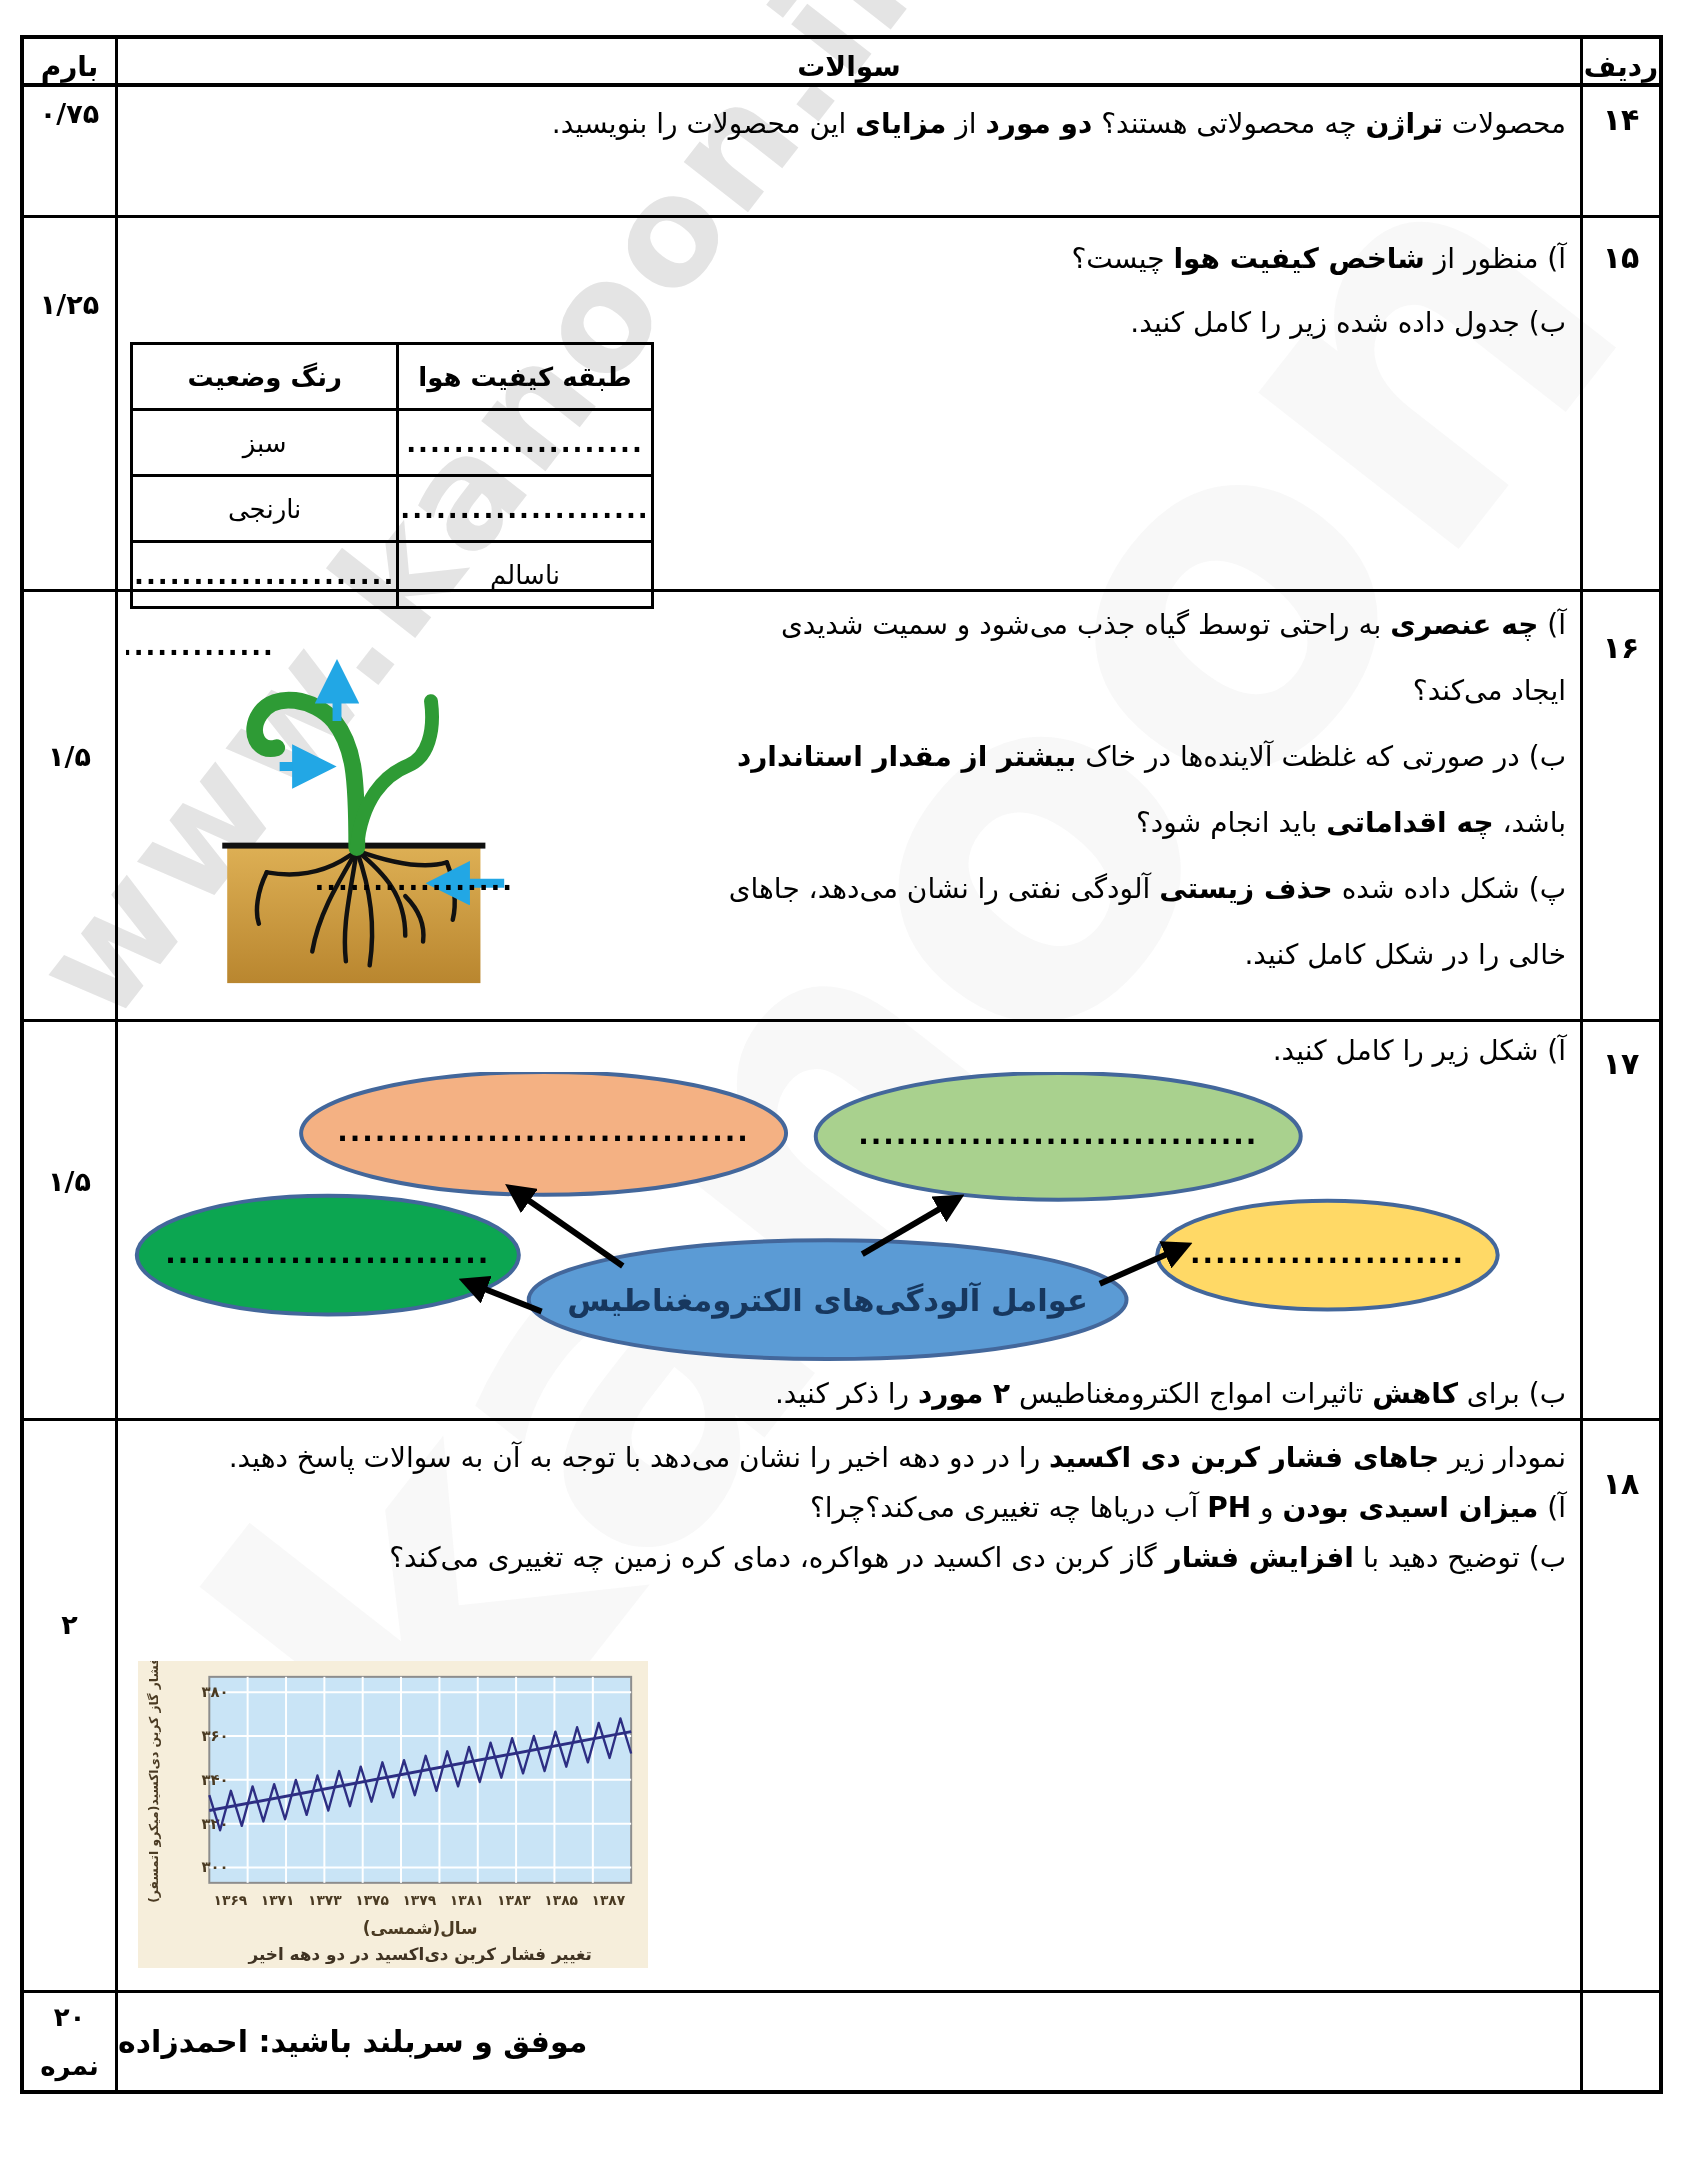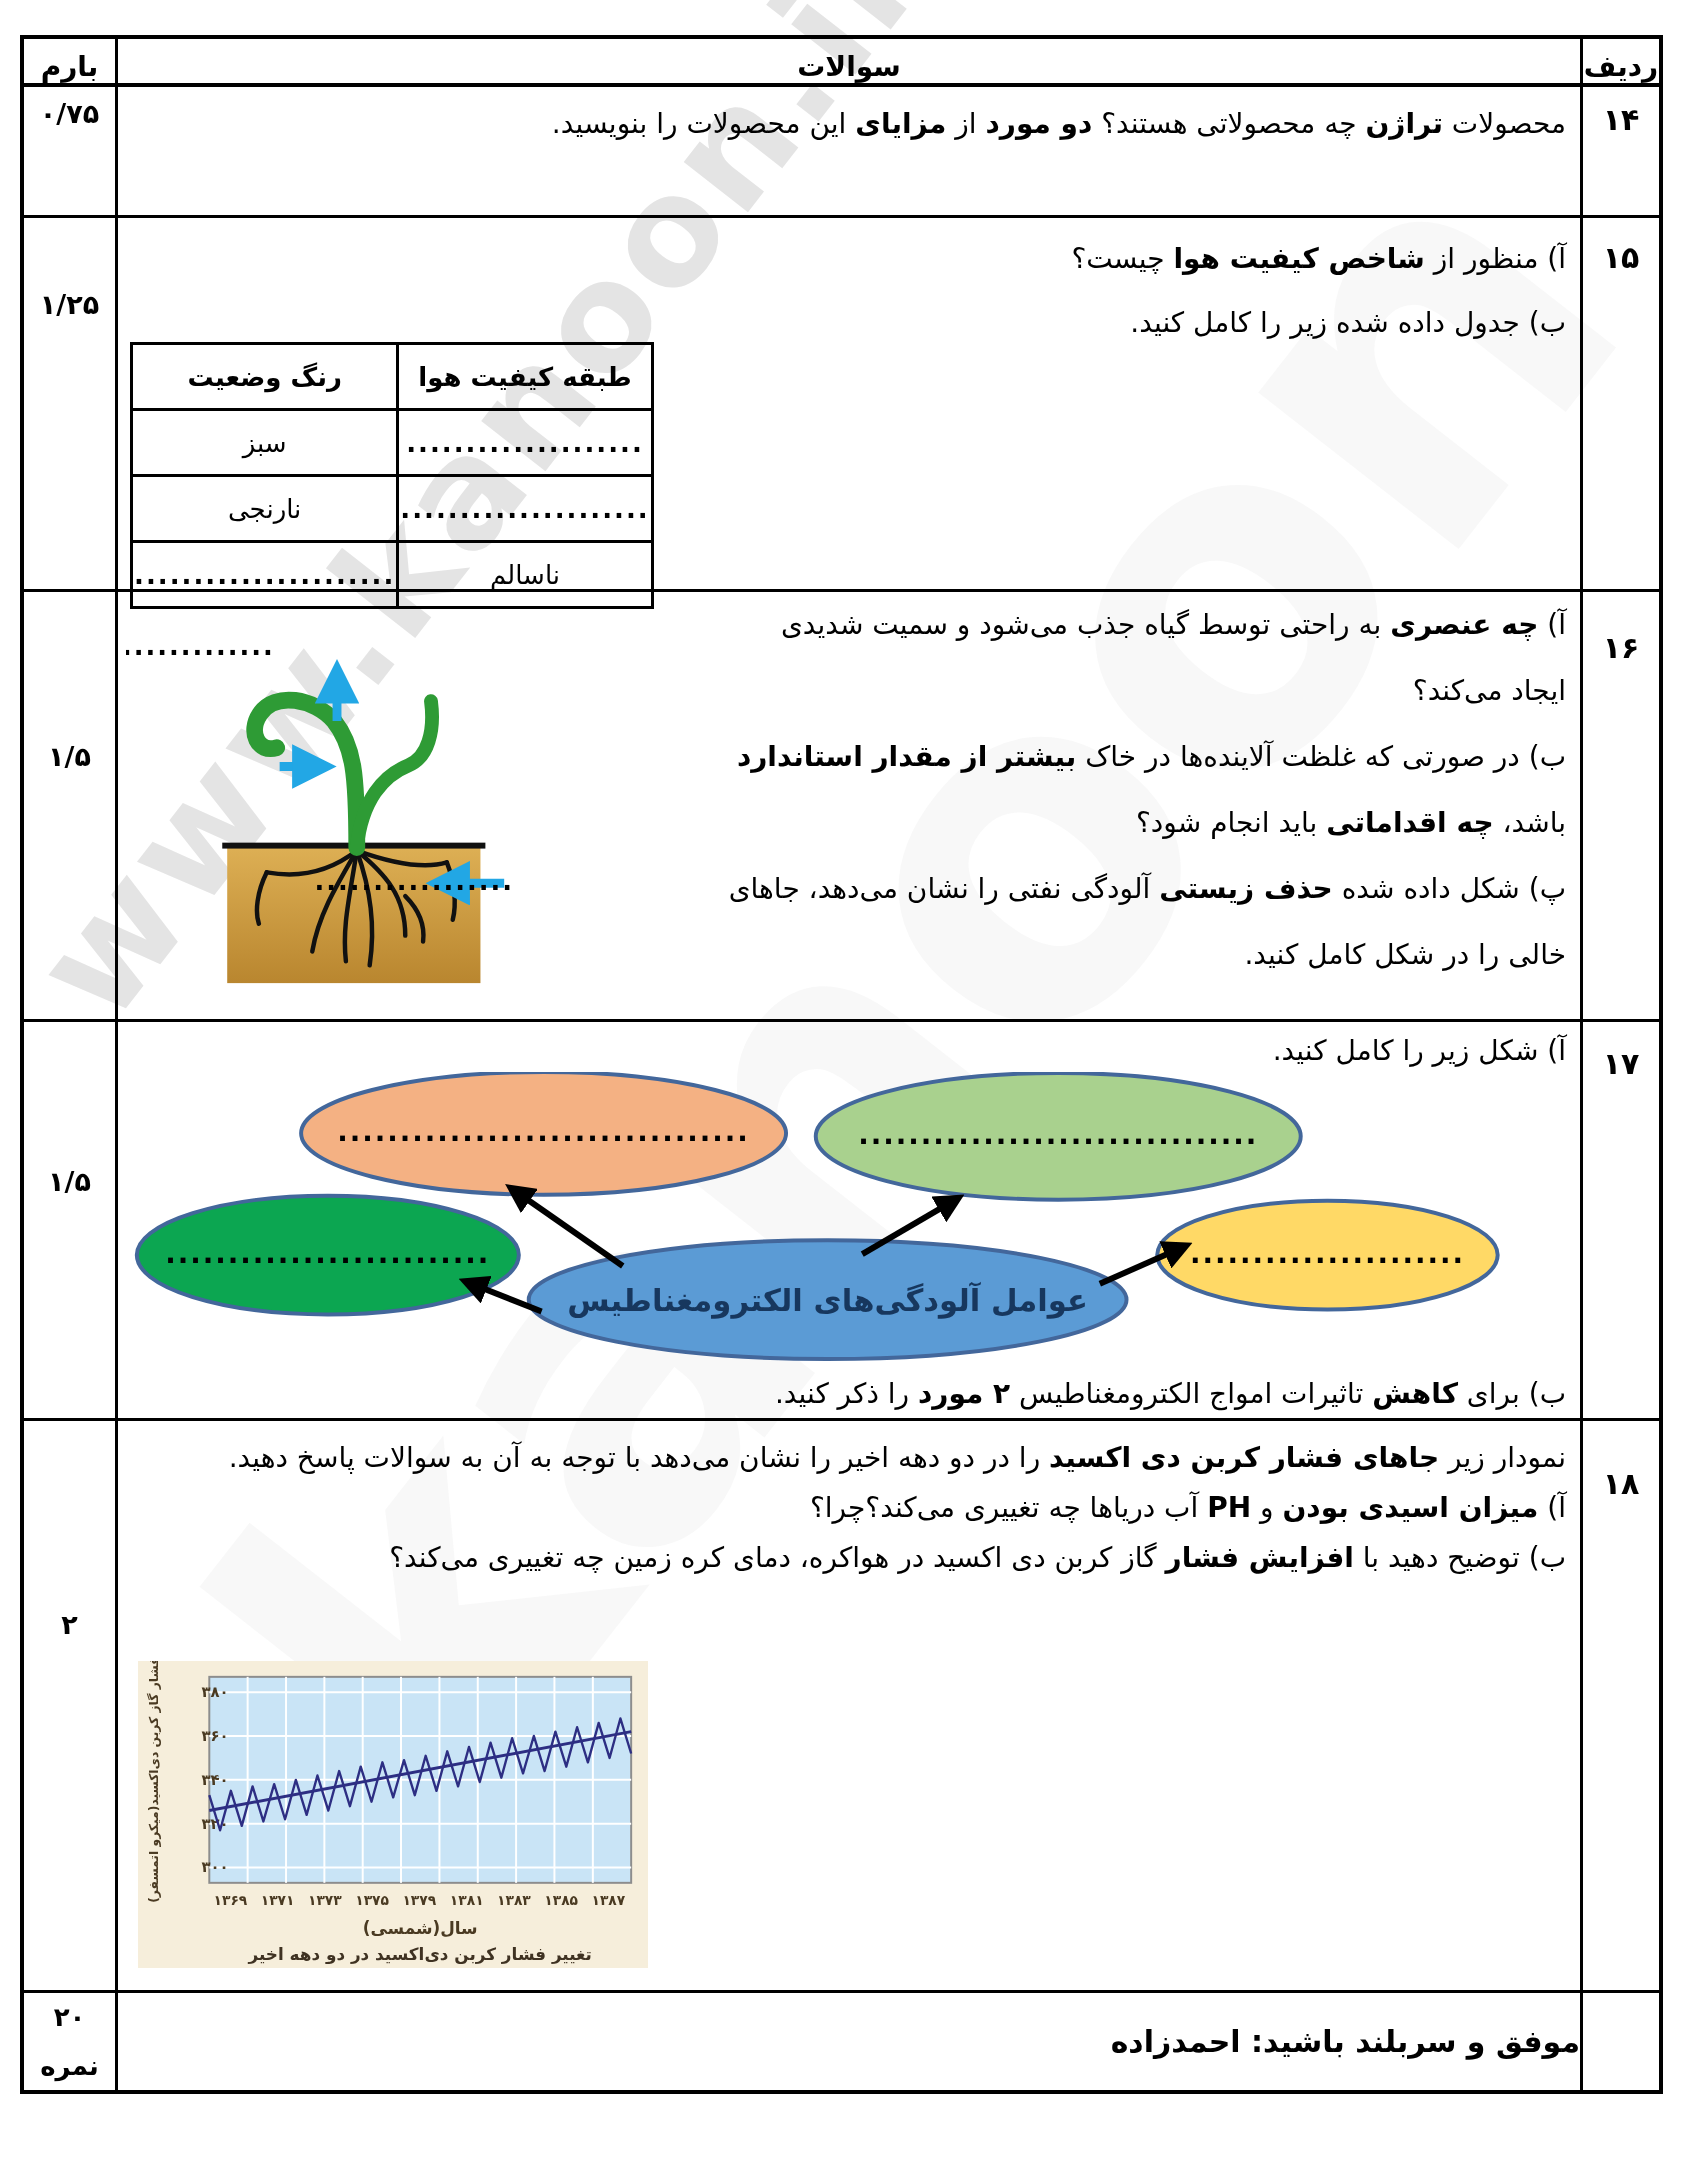--- a/index.html
+++ b/index.html
@@ -31,21 +31,21 @@
   .aqi-table{position:absolute;right:auto;left:12px;top:124px;border-collapse:collapse;direction:rtl;
              width:460px;font-size:26px;}
   .aqi-table td,.aqi-table th{border:3.5px solid #000;text-align:center;height:61px;}
   .aqi-table th{font-weight:bold;}
   .plant-wrap{position:absolute;left:8px;top:35px;width:515px;height:366px;}
   .oval-svg{position:absolute;left:0;top:50px;width:1445px;height:289px;}
   .q17b{position:absolute;bottom:8px;right:14px;}
   .q17a{padding-top:12px;}
   .chart-wrap{position:absolute;left:20px;top:240px;width:510px;height:307px;}
   .footer-mark{flex-direction:column;align-items:center;justify-content:center;display:flex;gap:19px;font-size:26px;}
-  .footer-msg{display:flex;align-items:center;justify-content:flex-start;font-weight:bold;font-size:30px;direction:rtl;}
+  .footer-msg{display:flex;align-items:center;justify-content:flex-end;font-weight:bold;font-size:30px;direction:rtl;}
   .dots{letter-spacing:2px;font-weight:bold;}
 </style>
 </head>
 <body>
 
 <div class="sheet">
   <div class="wm2">kanoon</div>
   <div class="wm">www.kanoon.ir</div>
 
   <div class="grid">

